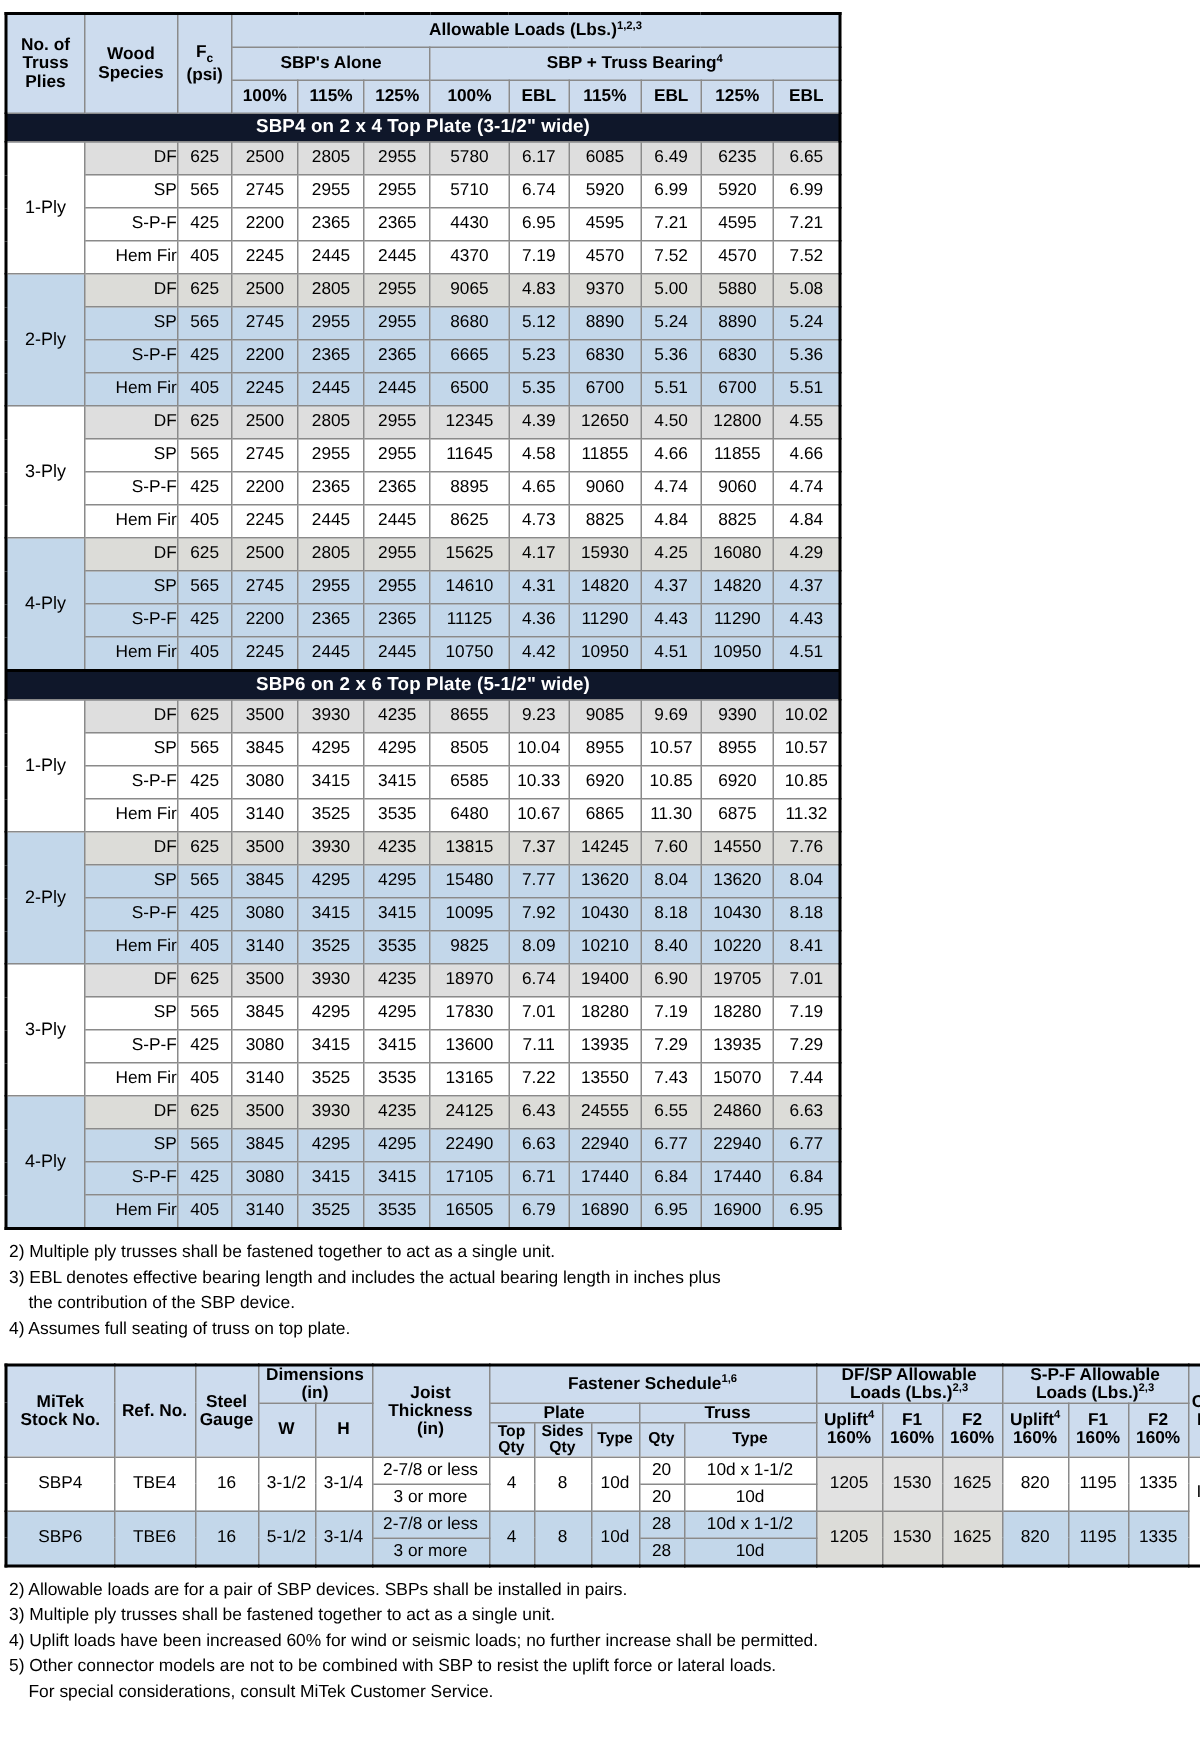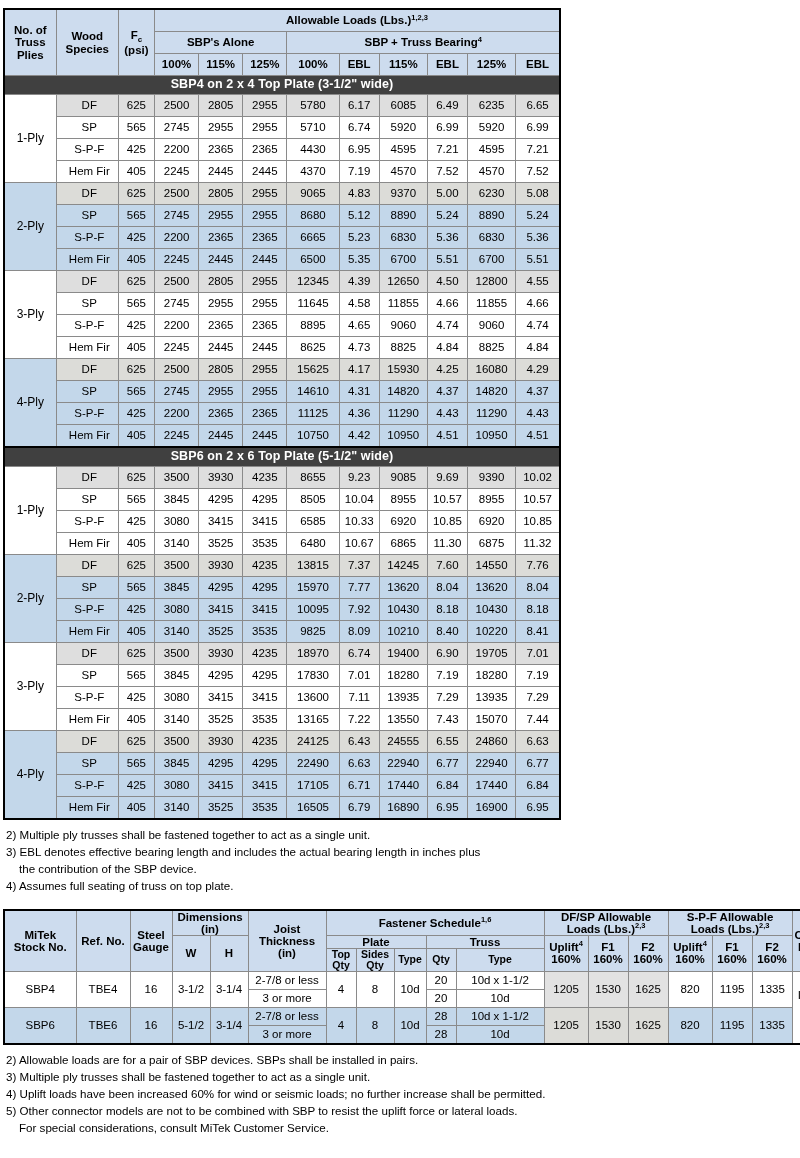--- a/index.html
+++ b/index.html
@@ -23,25 +23,25 @@
   .hdr{background:#cddcee;font-weight:bold;font-size:11.5px;}
   sup{font-size:7.5px;vertical-align:super;line-height:0;margin-top:12px;}
 
   
   .framed{border:2px solid #000;}
 
   
   #t1{width:558px;margin:8px 0 0 3px;}
   #t1 td{height:21px;}
   #t1 .section{
-    background:#404040;color:#fff;font-weight:bold;font-size:12.5px;
+    background:#0f172a;color:#fff;font-weight:bold;font-size:12.5px;
     height:18px;letter-spacing:.1px;border-left:1px solid #000;border-right:1px solid #000;
   }
   #t1 .ply{font-size:12px;}
-  #t1 .spec{text-align:center;padding-left:4px;font-size:11.5px;}
+  #t1 .spec{text-align:right;padding-left:4px;font-size:11.5px;}
   
   .bw{background:#ffffff;}
   .bb{background:#c3d7ea;}
   .gw{background:#dedede;}   
   .gb{background:#dcdcd8;}   
   #t1 .thickb{border-top:2px solid #000;}
 
   
   .notes{margin:7px 0 0 6px;font-size:11.6px;line-height:1.46;}
   .notes div{white-space:nowrap;}
@@ -164,21 +164,21 @@
           <td class="bb ply" rowspan="4">2-Ply</td>
           <td class="gb spec">DF</td>
           <td class="gb">625</td>
           <td class="gb">2500</td>
           <td class="gb">2805</td>
           <td class="gb">2955</td>
           <td class="gb">9065</td>
           <td class="gb">4.83</td>
           <td class="gb">9370</td>
           <td class="gb">5.00</td>
-          <td class="gb">6230</td>
+          <td class="gb">5880</td>
           <td class="gb">5.08</td>
         </tr>
         <tr>
           <td class="bb spec">SP</td>
           <td class="bb">565</td>
           <td class="bb">2745</td>
           <td class="bb">2955</td>
           <td class="bb">2955</td>
           <td class="bb">8680</td>
           <td class="bb">5.12</td>
@@ -388,21 +388,21 @@
           <td class="gb">7.60</td>
           <td class="gb">14550</td>
           <td class="gb">7.76</td>
         </tr>
         <tr>
           <td class="bb spec">SP</td>
           <td class="bb">565</td>
           <td class="bb">3845</td>
           <td class="bb">4295</td>
           <td class="bb">4295</td>
-          <td class="bb">15970</td>
+          <td class="bb">15480</td>
           <td class="bb">7.77</td>
           <td class="bb">13620</td>
           <td class="bb">8.04</td>
           <td class="bb">13620</td>
           <td class="bb">8.04</td>
         </tr>
         <tr>
           <td class="bb spec">S-P-F</td>
           <td class="bb">425</td>
           <td class="bb">3080</td>

